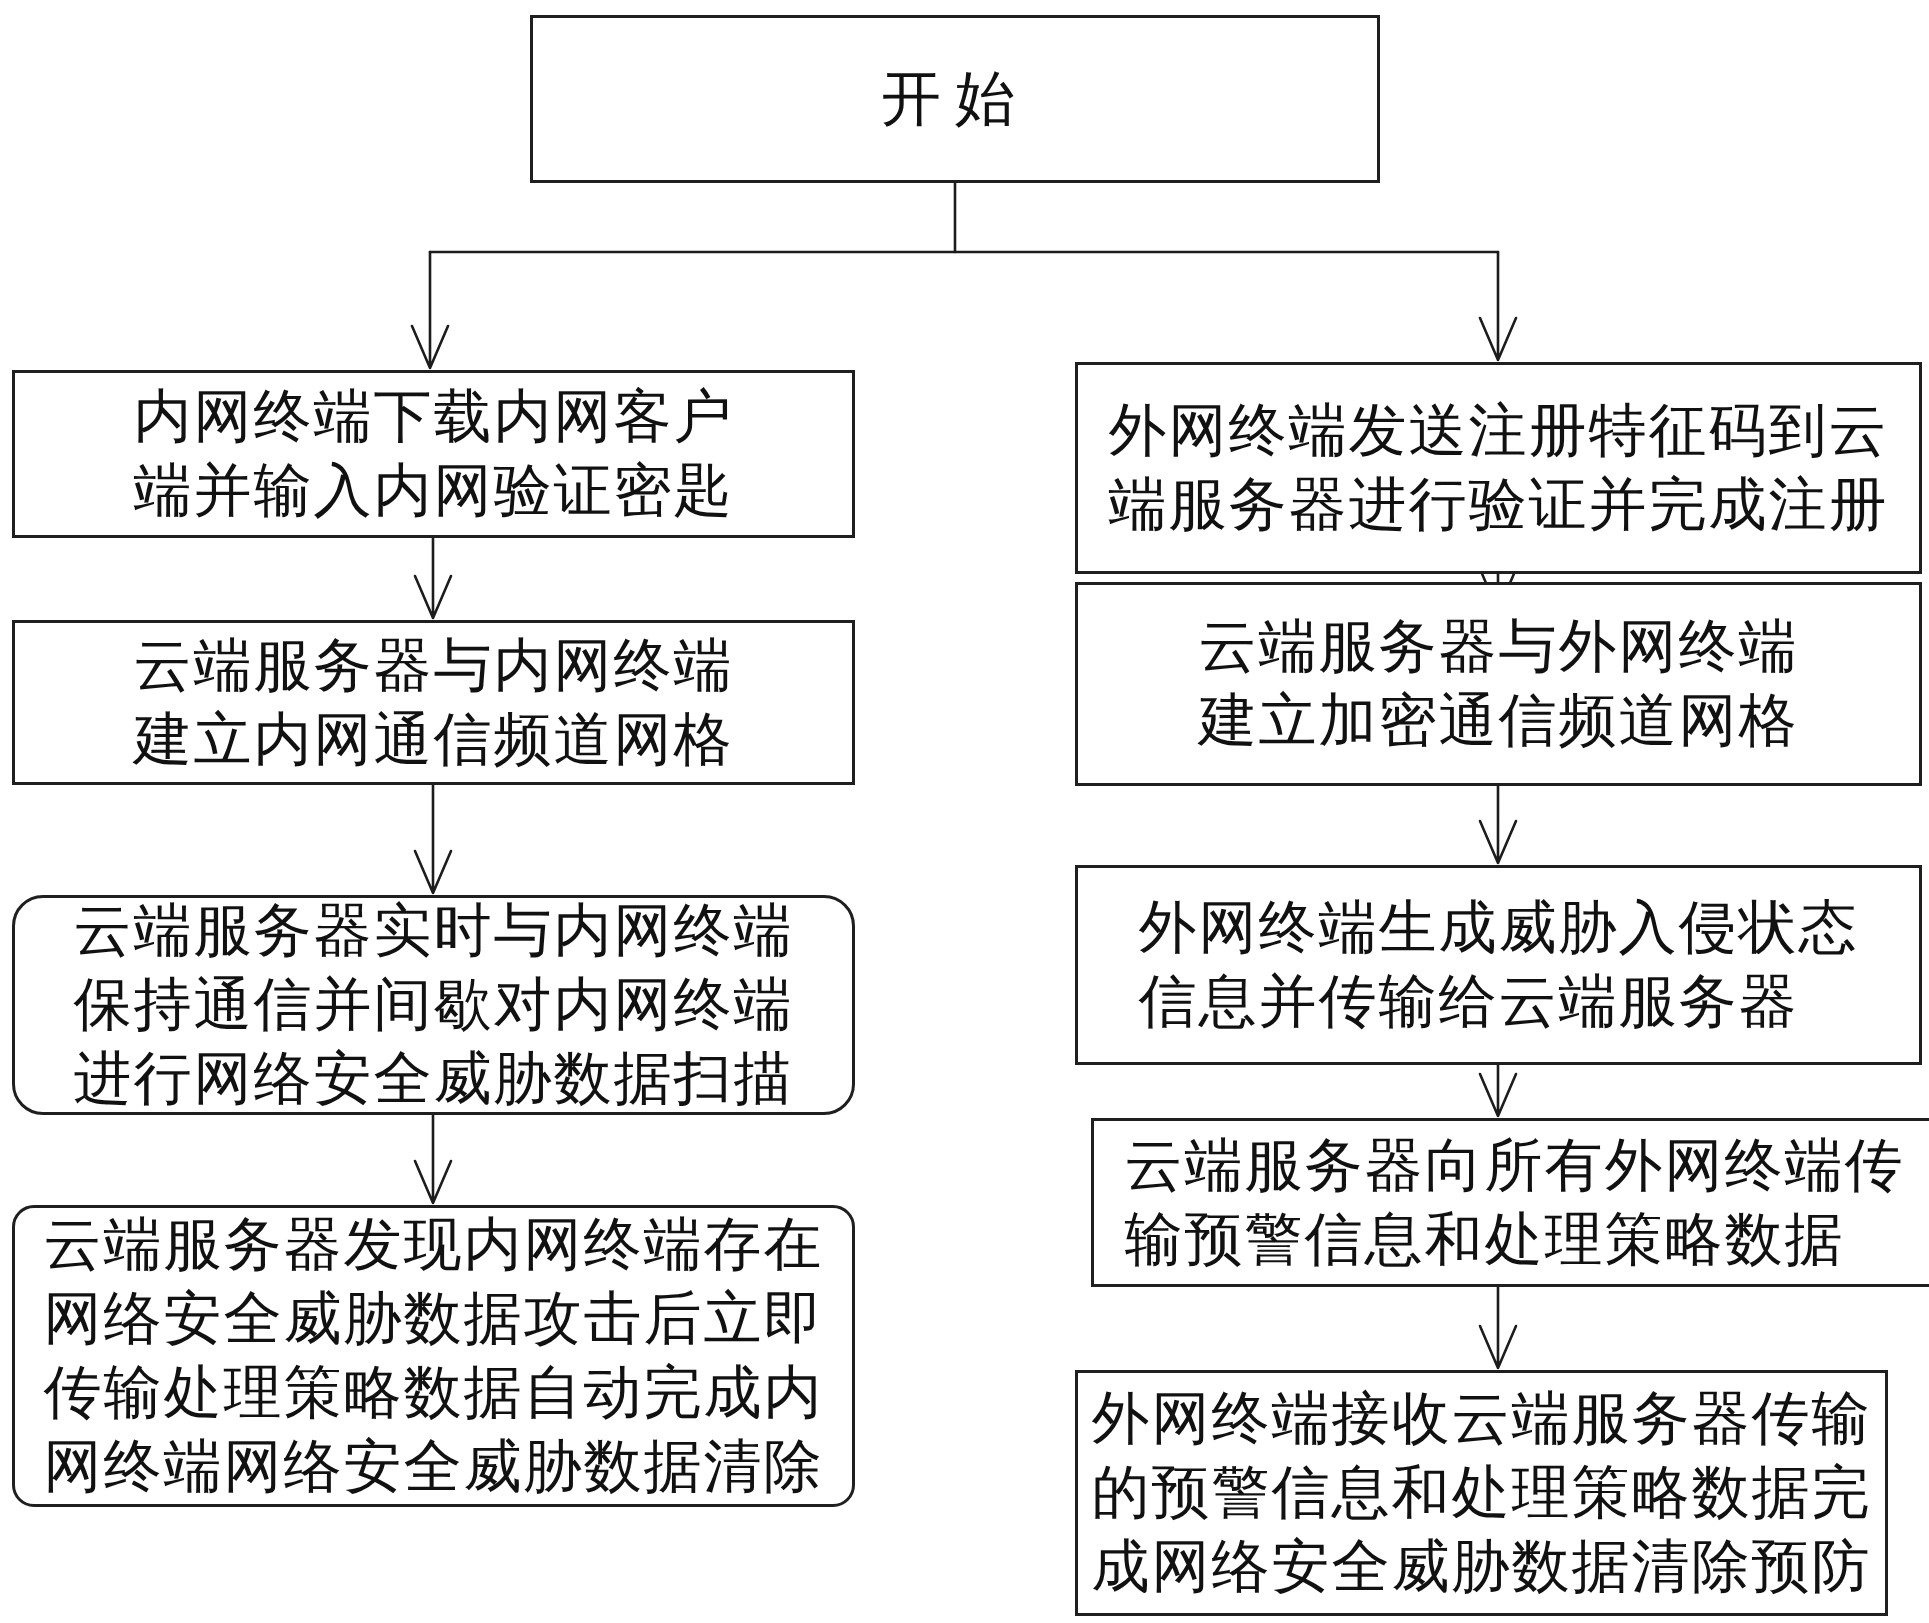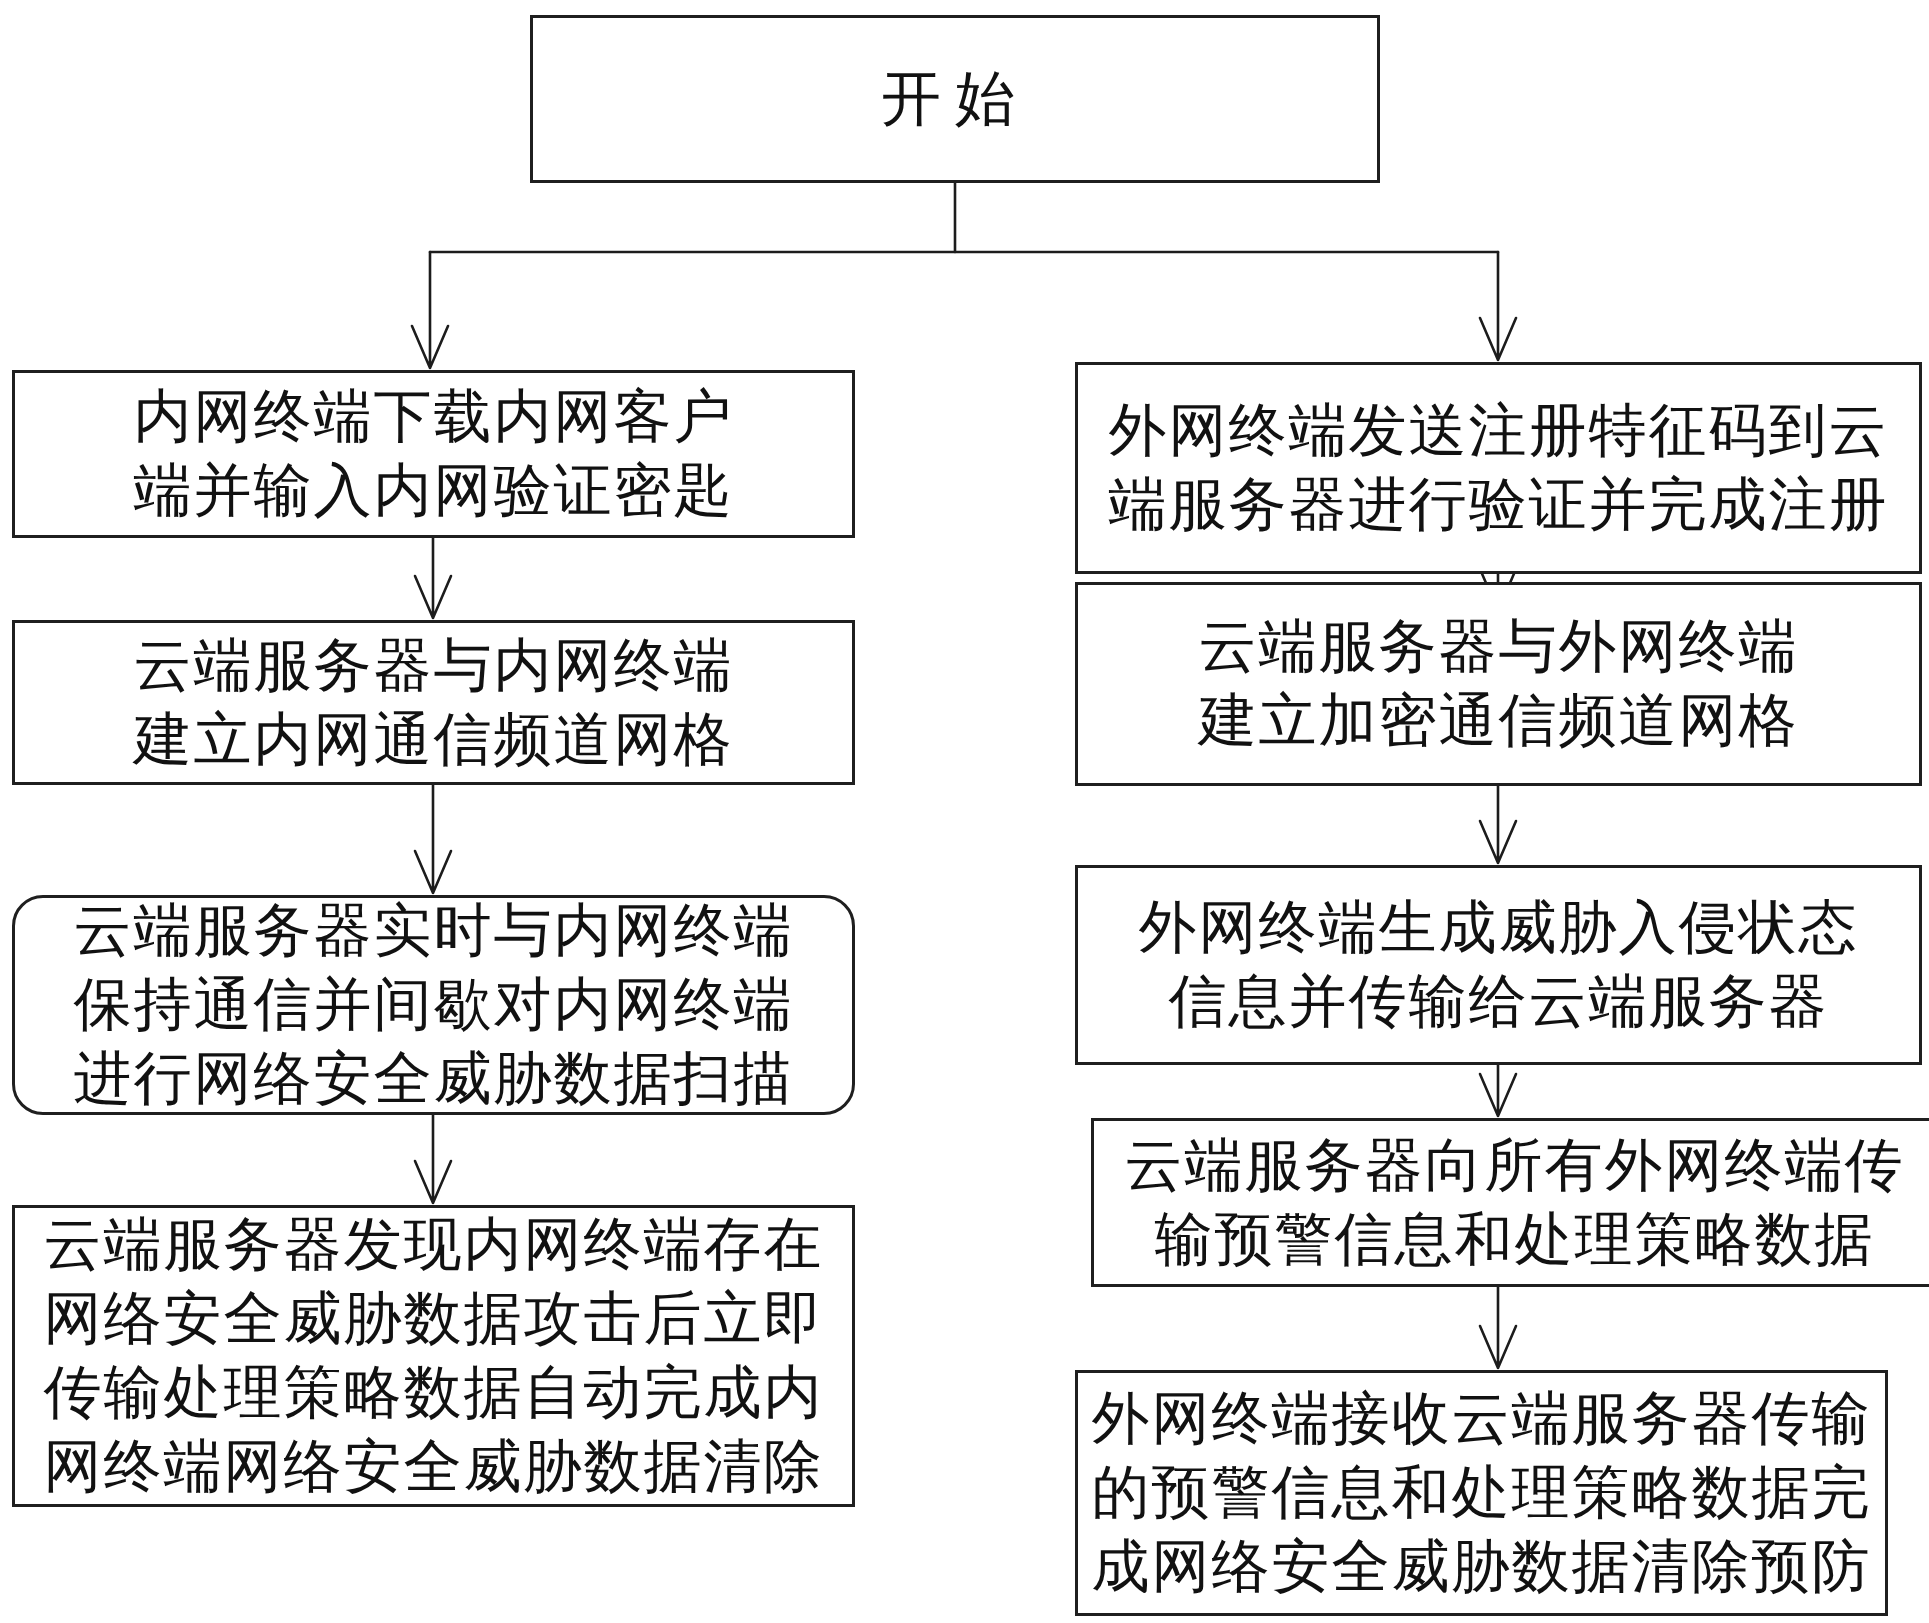--- a/index.html
+++ b/index.html
@@ -17,37 +17,36 @@
     width: 1929px; height: 1623px;
   }
   .node {
     position: absolute;
     box-sizing: border-box;
     background: #ffffff;
     border: 3px solid #1f1f1f;
     display: flex;
     align-items: center;
     justify-content: center;
-    text-align: center;
     white-space: pre-line;
     font-size: 58px;
     line-height: 74px;
     letter-spacing: 2px;
     overflow: hidden;
   }
   .start-node {
     font-size: 60px;
     letter-spacing: 14px;
   }
   
   #start { left: 530px; top: 15px;   width: 850px; height: 168px; }
   #l1    { left: 12px;  top: 370px;  width: 843px; height: 168px; }
   #l2    { left: 12px;  top: 620px;  width: 843px; height: 165px; }
   #l3    { left: 12px;  top: 895px;  width: 843px; height: 220px; border-radius: 31px; }
-  #l4    { left: 12px;  top: 1205px; width: 843px; height: 302px; }
+  #l4    { left: 12px;  top: 1205px; width: 843px; height: 302px; border-radius: 22px; }
   #r1    { left: 1075px; top: 362px;  width: 847px; height: 212px; }
   #r2    { left: 1075px; top: 582px;  width: 847px; height: 204px; }
   #r3    { left: 1075px; top: 865px;  width: 847px; height: 200px; }
   #r4    { left: 1075px; top: 1118px; width: 847px; height: 169px; margin-left: 16px; }
   #r5    { left: 1075px; top: 1370px; width: 813px; height: 246px; font-family: Liberation Serif, serif; }
   path.link {
     fill: none;
     stroke: #1c1c1c;
     stroke-width: 2.6px;
     stroke-linecap: round;

